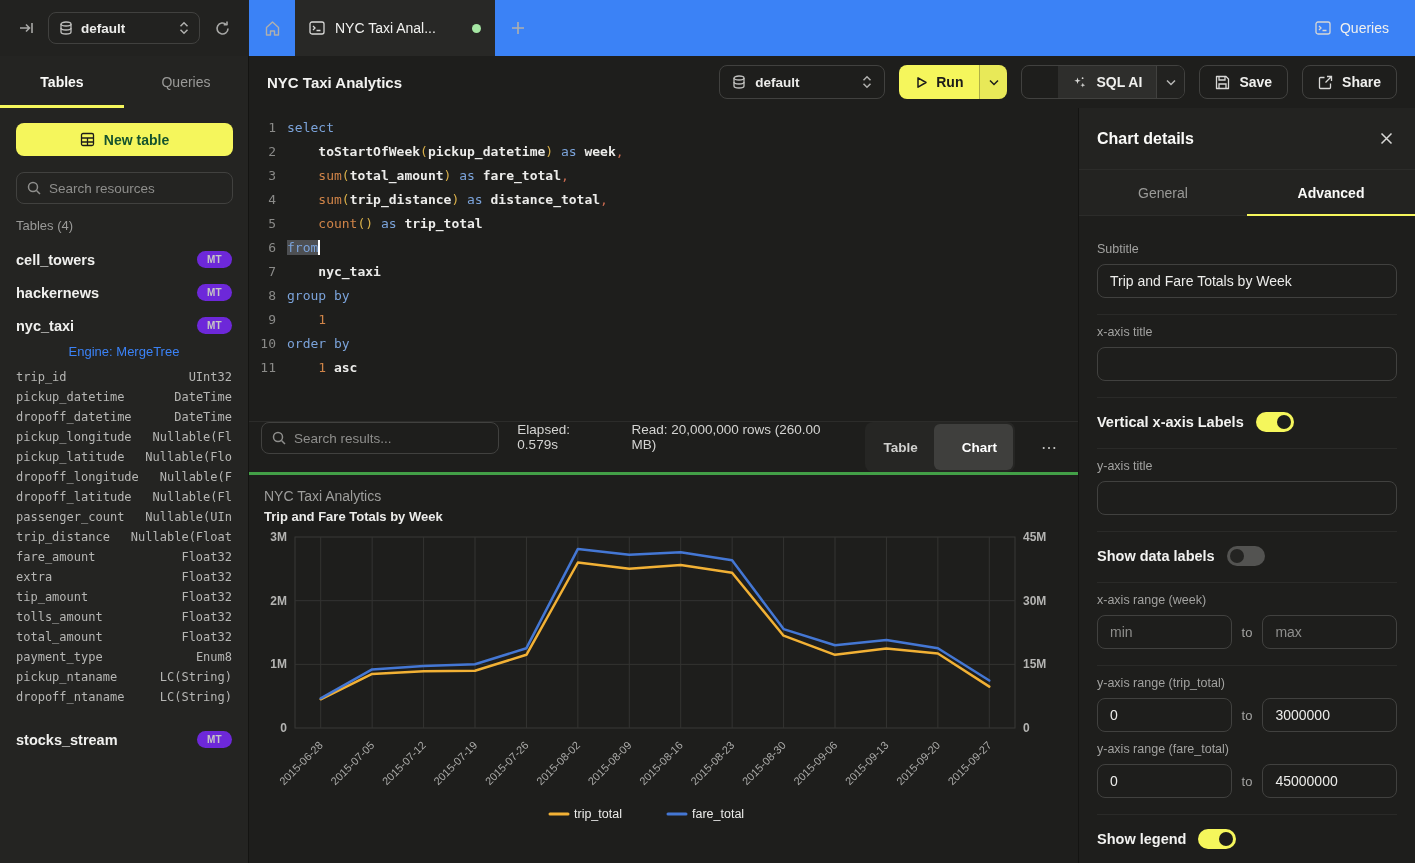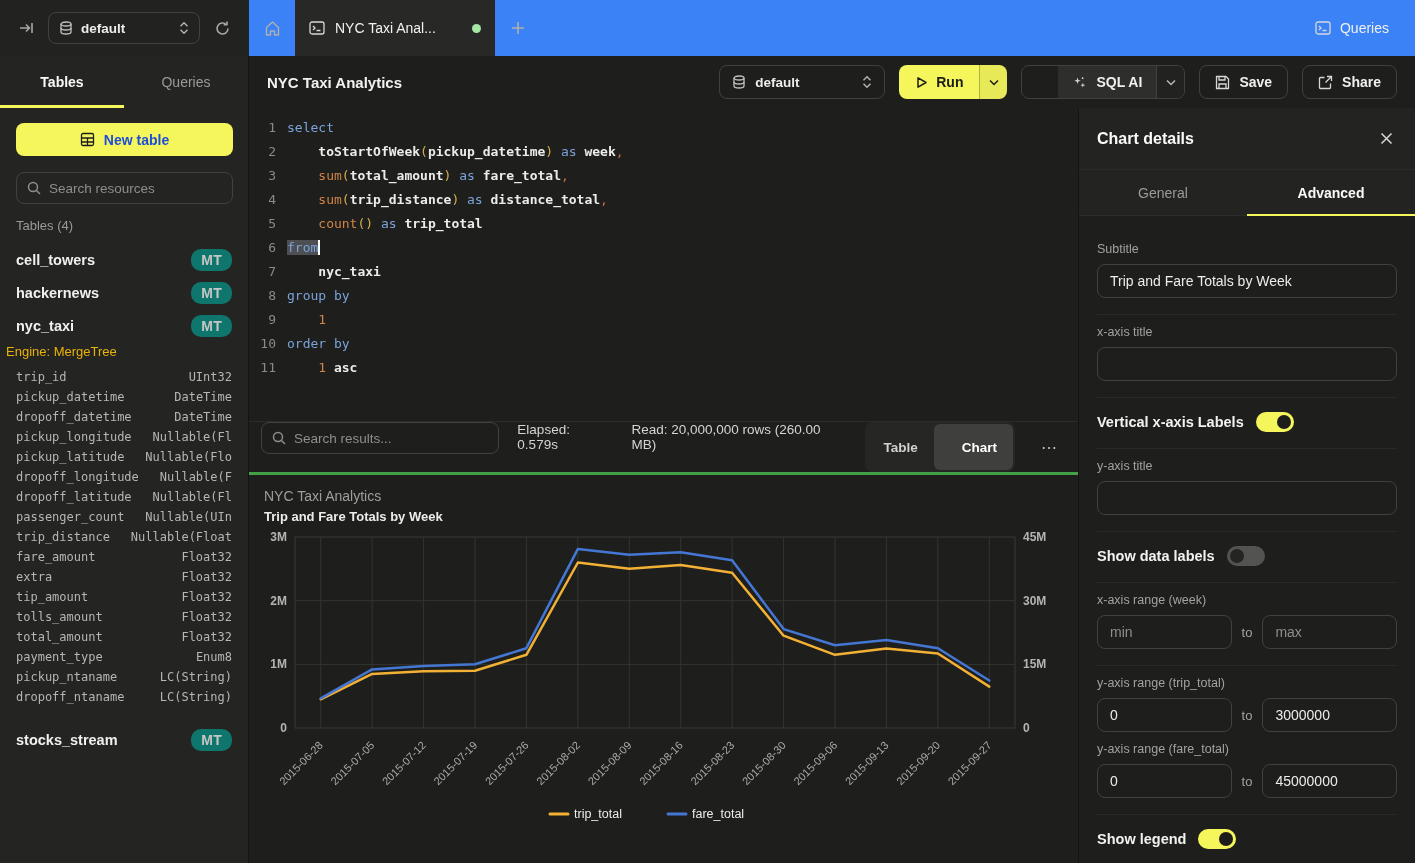--- a/index.html
+++ b/index.html
@@ -38,29 +38,29 @@
   .ai-group { height:34px; display:flex; align-items:stretch; border:1px solid #41413f; border-radius:8px; overflow:hidden; cursor:pointer;padding-left:36px; }
   .ai-main { display:flex; align-items:center; gap:9px; padding:0 14px; background:#2e2e2c; color:#f0f0ee; font-size:14px; font-weight:600; border:none; cursor:pointer; }
   .ai-caret { width:28px; display:flex; align-items:center; justify-content:center; background:#222220; border:none; border-left:1px solid #41413f; color:#b8b8b6; cursor:pointer; }
   .ghost-btn { height:34px; border:1px solid #41413f; border-radius:8px; background:transparent; color:#f0f0ee; font-size:14px; font-weight:600; display:flex; align-items:center; gap:9px; padding:0 15px; cursor:pointer; }
 
   
   .main { display:flex; height:755px; }
 
   
   .sidebar { width:249px; background:#242422; border-right:1px solid #141412; overflow:hidden; }
-  .new-table { margin:15px 16px 16px; width:217px; height:33px; background:var(--accent); color:#1d4ed8; border:none; border-radius:8px; font-size:14px; font-weight:700; display:flex; align-items:center; justify-content:center; gap:9px; cursor:pointer; font-family:inherit; }
+  .new-table { margin:15px 16px 16px; width:217px; height:33px; background:var(--accent); color:#14532d; border:none; border-radius:8px; font-size:14px; font-weight:700; display:flex; align-items:center; justify-content:center; gap:9px; cursor:pointer; font-family:inherit; }
   .search-box { margin:0 16px 14px; width:217px; height:32px; border:1px solid #41413f; border-radius:8px; display:flex; align-items:center; gap:8px; padding:0 10px; color:#8e8e8c; }
   .search-box input { flex:1; background:transparent; border:none; outline:none; color:#d8d8d6; font-size:13.5px; font-family:inherit; width:100%; }
   .search-box input::placeholder { color:#8e8e8c; }
   .section-label { margin:12px 16px 10px; font-size:13px; color:#9a9a98; }
   .tbl-row { height:33px; display:flex; align-items:center; padding:0 16px; cursor:pointer; }
   .tbl-row .name { flex:1; font-size:14.5px; font-weight:600; color:#f0f0ee; }
-  .badge { background:#0f766e; color:#c6c6c4; font-size:14px; font-weight:700; padding:3px 10px; border-radius:10px; letter-spacing:.3px; }
-  .engine-line { padding:2px 6px 8px; font-size:13px; color:#eab308; }
+  .badge { background:#6d28d9; color:#c6c6c4; font-size:10px; font-weight:700; padding:3px 10px; border-radius:10px; letter-spacing:.3px; }
+  .engine-line { padding:2px 6px 8px; font-size:13px; color:#3b82f6;text-align:center; }
   .cols { padding:0 16px 6px; }
   .col-row { height:20px; display:flex; align-items:center; font-family:"DejaVu Sans Mono", monospace; font-size:12px; color:#b6b6b4; }
   .col-row .cname { flex:1; white-space:nowrap; }
   .col-row .ctype { white-space:nowrap; }
   .gap8 { height:10px; }
 
   
   .center { width:829px; display:flex; flex-direction:column; background:#1e1e1c; }
   .editor { height:322px; display:flex; padding-top:8px; font-family:"DejaVu Sans Mono", monospace; font-size:13px; }
   .gutter { width:38px; flex:none; }

